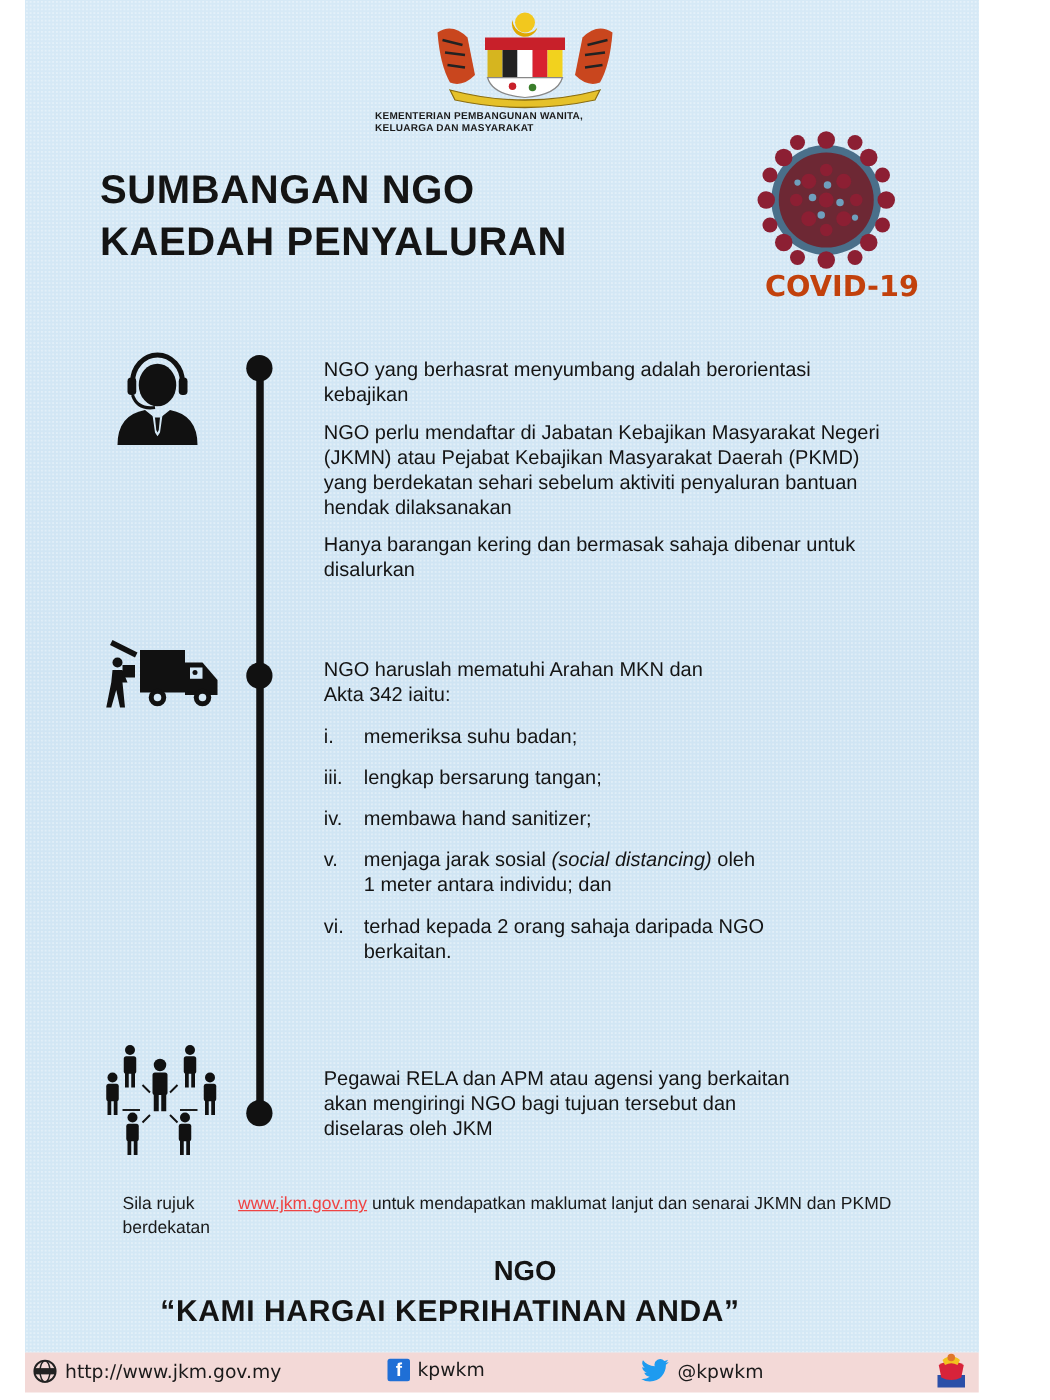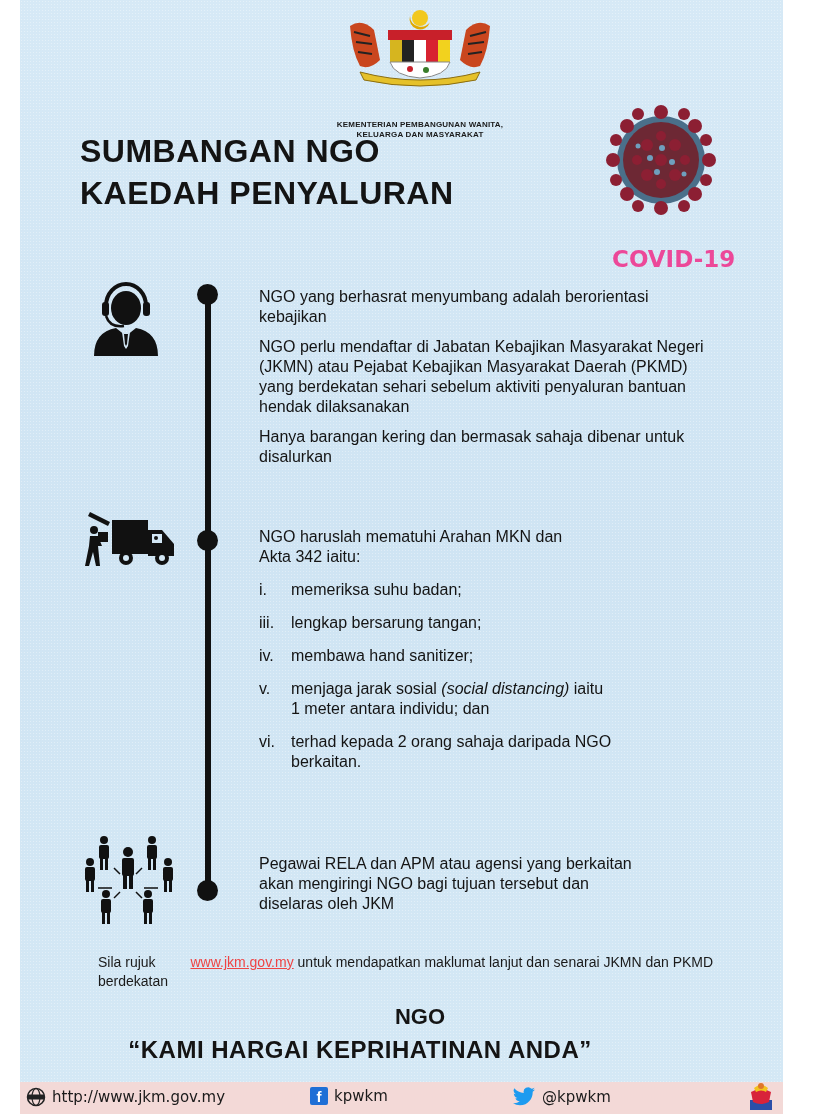--- a/index.html
+++ b/index.html
@@ -14,32 +14,31 @@
         radial-gradient(rgba(255,255,255,0.35) 1px, transparent 1px),
         linear-gradient(180deg, #d6e9f6 0%, #cfe4f3 50%, #d4e8f5 100%);
       background-size: 3px 3px, 100% 100%;
     }
     .footer-band {
       position: absolute; left: 20px; top: 1082px; width: 763px; height: 32px;
       background: #f3d9d7;
     }
     .crest { position: absolute; left: 340px; top: 6px; width: 160px; height: 82px; }
     .ministry {
-      position: absolute; left: 300px; top: 88px; width: 240px; text-align: center;
-      font-size: 8px; font-weight: bold; line-height: 10px; color: #1a1a1a; letter-spacing: 0.2px; margin-top: 32px;
+      position: absolute; left: 300px; top: 88px; width: 240px; 
+      font-size: 8px; font-weight: bold; line-height: 10px; color: #1a1a1a; letter-spacing: 0.2px;
     }
     .title {
       position: absolute; left: 80px; top: 130px; font-size: 32px; font-weight: bold;
       line-height: 42px; color: #141414; letter-spacing: 0.5px;
     }
     .virus { position: absolute; left: 602px; top: 100px; width: 118px; height: 120px; }
     .covid {
-      position: absolute; left: 612px; top: 217px; font-size: 23px; font-weight: bold; color: #ec4899;
+      position: absolute; left: 612px; top: 217px; font-size: 23px; font-weight: bold; color: #c2410c;
       font-family: "DejaVu Sans", sans-serif;
-      margin-top: 29px;
     }
     .timeline-line {
       position: absolute; left: 205px; top: 294px; width: 6px; height: 596px; background: #111;
     }
     .dot {
       position: absolute; width: 21px; height: 21px; border-radius: 50%; background: #111;
     }
     .icon { position: absolute; }
     .text-block {
       position: absolute; left: 259px; font-size: 16px; line-height: 20px; color: #141414;
@@ -234,21 +233,21 @@
     <span class="list-num">iii.</span>
     <span>lengkap bersarung tangan;</span>
   </div>
   <div class="list-item">
     <span class="list-num">iv.</span>
     <span>membawa hand sanitizer;</span>
   </div>
   <div class="list-item">
     <span class="list-num">v.</span>
     <span>
-      <span>menjaga jarak sosial </span><em>(social distancing)</em><span> iaitu</span><br>
+      <span>menjaga jarak sosial </span><em>(social distancing)</em><span> oleh</span><br>
       <span>1 meter antara individu; dan</span>
     </span>
   </div>
   <div class="list-item">
     <span class="list-num">vi.</span>
     <span>
       <span>terhad kepada 2 orang sahaja daripada NGO</span><br>
       <span>berkaitan.</span>
     </span>
   </div>

